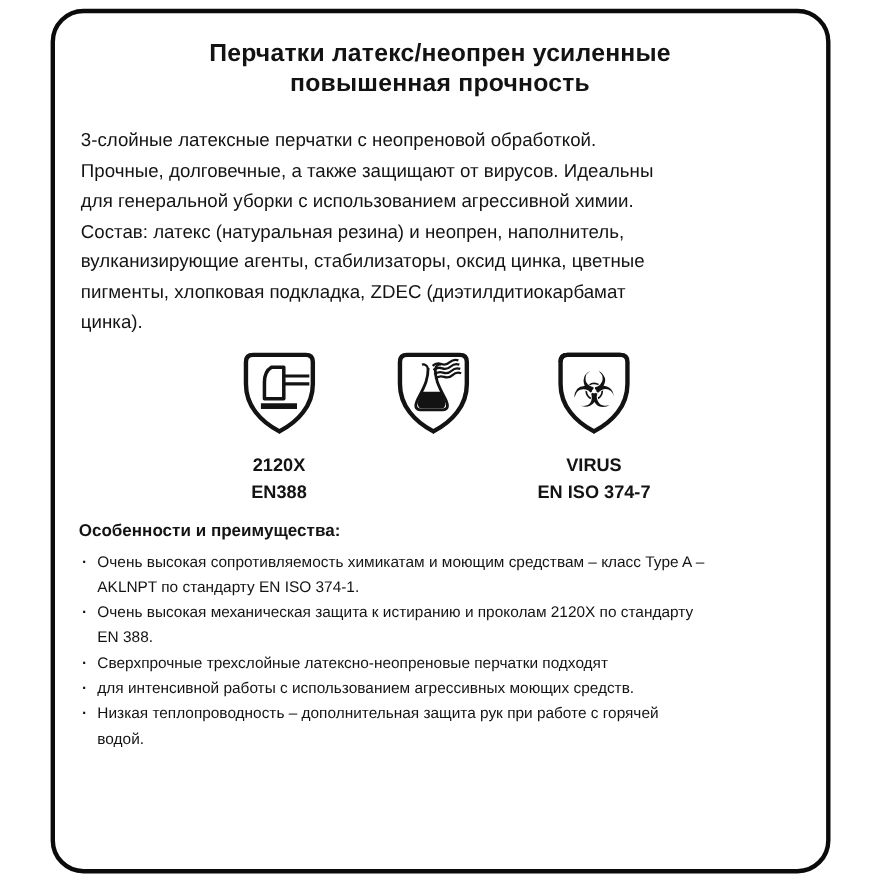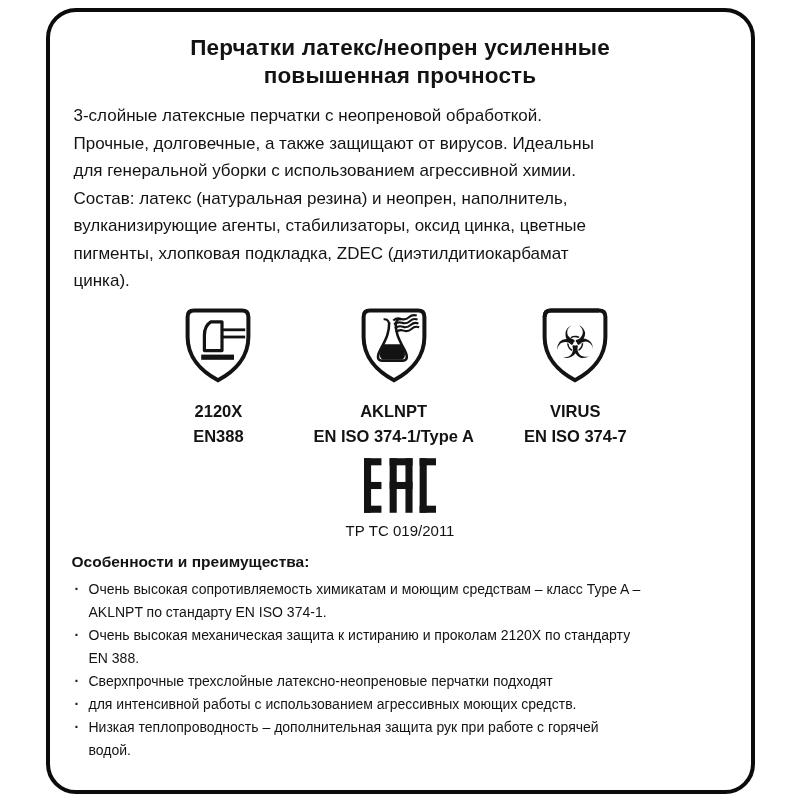--- a/index.html
+++ b/index.html
@@ -21,21 +21,21 @@
   .title{
     margin:8px 0 10px 0;
     font-size:22.5px;
     font-weight:700;
     line-height:1.25;
     text-align:center;
     white-space:pre-line;
     letter-spacing:.2px;
   }
   .description{
-    margin:12px 2px 0 2px;
+    margin:24px 2px 0 2px;
     font-size:17px;
     line-height:1.62;
     white-space:pre-line;
   }
   .certs{
     display:flex;
     justify-content:center;
     align-items:flex-start;
     gap:50px;
     margin-top:10px;
@@ -114,58 +114,36 @@
           <path d="M50,16 q5,-3 10,0 q5,3 10,0 q5,-3 10,0"></path>
           <path d="M50,21 q5,-3 10,0 q5,3 10,0 q5,-3 10,0"></path>
           <path d="M50,26 q5,-3 10,0 q5,3 10,0 q5,-3 10,0"></path>
           <path d="M50,31 q5,-3 10,0 q5,3 10,0 q5,-3 10,0"></path>
         </g>
         <path d="M44,22 C44,34 41,41 34,54 C29,63 28,69 35,69.5 L61,69.5 C68,69 67,63 62,54 C55,41 52,34 52,22" fill="none" stroke="#131313" stroke-width="3.2"></path>
         <path d="M44,23 C43,19 40,17 37,18" fill="none" stroke="#131313" stroke-width="2.6"></path>
         <path d="M52,23 C53,19 56,17 59,18" fill="none" stroke="#131313" stroke-width="2.6"></path>
         <path d="M37.5,49 H58.5 L62,56 C65,62 64,68 59,68 H37 C32,68 31,62 34,56 Z" fill="#131313"></path>
       </svg>
-      <div class="cert-labels">
-        <div>AKLNPT</div>
-        <div>EN ISO 374-1/Type A</div>
-      </div>
     </div>
 
     <div class="cert">
       <svg class="shield" viewBox="0 0 100 100" aria-hidden="true">
         <path d="M12,15 Q12,7 20,7 H80 Qa88,7 88,15 V40 C88,65 71,83 50,94 C29,83 12,65 12,40 Z" fill="none" stroke="#131313" stroke-width="5"></path>
         <path d="M12,15 Q12,7 20,7 H80 Q88,7 88,15 V40 C88,65 71,83 50,94 C29,83 12,65 12,40 Z" fill="none" stroke="#131313" stroke-width="5"></path>
         <text x="50" y="66" text-anchor="middle" font-size="56" fill="#131313" style="font-family:'DejaVu Sans',sans-serif;">☣</text>
       </svg>
       <div class="cert-labels">
         <div>VIRUS</div>
         <div>EN ISO 374-7</div>
       </div>
     </div>
 
   </div>
 
-  <div class="eac-block">
-    <svg class="eac-mark" viewBox="0 0 132 100" aria-hidden="true">
-      <g fill="#131313">
-        <rect x="0" y="0" width="13" height="100"></rect>
-        <rect x="0" y="0" width="32" height="13"></rect>
-        <rect x="0" y="43.5" width="32" height="13"></rect>
-        <rect x="0" y="87" width="32" height="13"></rect>
-        <rect x="47" y="0" width="13" height="100"></rect>
-        <rect x="76" y="0" width="13" height="100"></rect>
-        <rect x="47" y="0" width="42" height="13"></rect>
-        <rect x="47" y="43.5" width="42" height="13"></rect>
-        <rect x="102" y="0" width="13" height="100"></rect>
-        <rect x="102" y="0" width="30" height="13"></rect>
-        <rect x="102" y="87" width="30" height="13"></rect>
-      </g>
-    </svg>
-    <div class="eac-reg">ТР ТС 019/2011</div>
-  </div>
 
   <div class="features">
     <h2 class="features-heading">Особенности и преимущества:</h2>
     <ul class="features-list">
       <li>Очень высокая сопротивляемость химикатам и моющим средствам – класс Type A –
 AKLNPT по стандарту EN ISO 374-1.</li>
       <li>Очень высокая механическая защита к истиранию и проколам 2120X по стандарту
 EN 388.</li>
       <li>Сверхпрочные трехслойные латексно-неопреновые перчатки подходят</li>
       <li>для интенсивной работы с использованием агрессивных моющих средств.</li>

